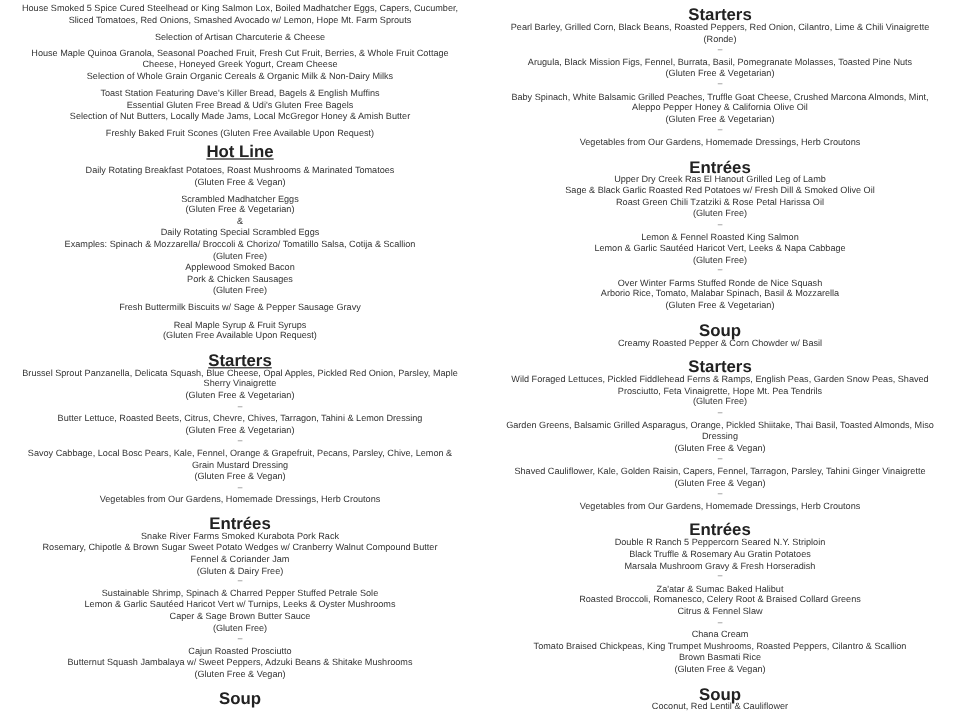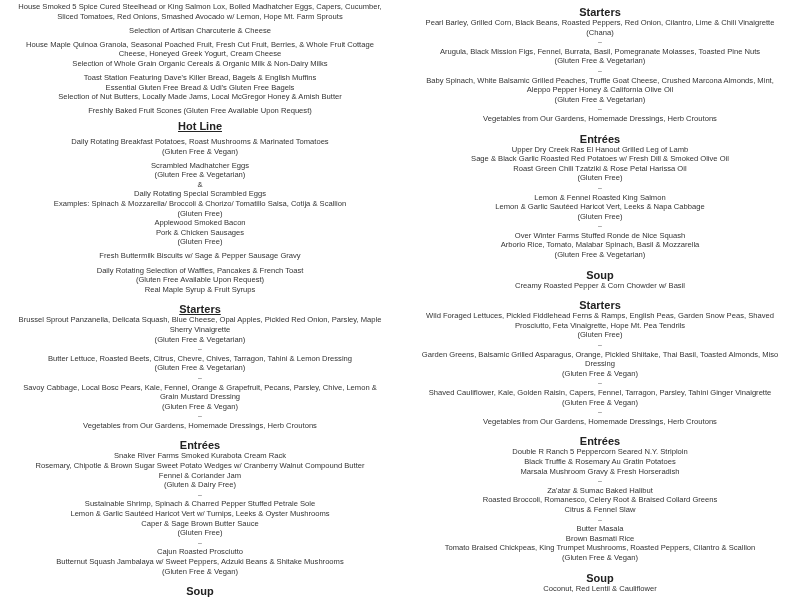--- a/index.html
+++ b/index.html
@@ -11,21 +11,21 @@
     position: absolute; top: 0; width: 400px; text-align: center;
     font-size: 7.6px; line-height: 9.6px;
   }
   .col-left { left: 0; }
   .col-right { left: 400px; }
   .line { display: block; white-space: nowrap; }
   .wrap { white-space: normal; padding: 0 14px; }
   .gap { height: 4.5px; }
   .gap-lg { height: 9px; }
   .dash { display: block; height: 9.6px; line-height: 9.6px; color: #666666; font-size: 7px; }
-  .head { display: block; font-size: 11px; line-height: 12px; font-weight: bold; color: #222222; }
+  .head { display: block; font-size: 14px; line-height: 12px; font-weight: bold; color: #222222; }
   .head-u { text-decoration: underline; }
 </style>
 </head>
 <body>
 
 <div class="col col-left">
   <div style="height:2px"></div>
   <span class="line">House Smoked 5 Spice Cured Steelhead or King Salmon Lox, Boiled Madhatcher Eggs, Capers, Cucumber,</span>
   <span class="line">Sliced Tomatoes, Red Onions, Smashed Avocado w/ Lemon, Hope Mt. Farm Sprouts</span>
   <div class="gap"></div>
@@ -52,61 +52,60 @@
   <span class="line">&amp;</span>
   <span class="line">Daily Rotating Special Scrambled Eggs</span>
   <span class="line">Examples: Spinach &amp; Mozzarella/ Broccoli &amp; Chorizo/ Tomatillo Salsa, Cotija &amp; Scallion</span>
   <span class="line">(Gluten Free)</span>
   <span class="line">Applewood Smoked Bacon</span>
   <span class="line">Pork &amp; Chicken Sausages</span>
   <span class="line">(Gluten Free)</span>
   <div class="gap"></div>
   <span class="line">Fresh Buttermilk Biscuits w/ Sage &amp; Pepper Sausage Gravy</span>
   <div class="gap"></div>
-  <span class="line">Daily Rotating Selection of Waffles, Pancakes &amp; French Toast</span>
+  <span class="line">Real Maple Syrup &amp; Fruit Syrups</span>
   <span class="line">(Gluten Free Available Upon Request)</span>
-  <span class="line">Real Maple Syrup &amp; Fruit Syrups</span>
   <div class="gap-lg"></div>
 
   <span class="head head-u">Starters</span>
   <span class="line wrap">Brussel Sprout Panzanella, Delicata Squash, Blue Cheese, Opal Apples, Pickled Red Onion, Parsley, Maple Sherry Vinaigrette</span>
   <span class="line">(Gluten Free &amp; Vegetarian)</span>
   <span class="dash">–</span>
   <span class="line">Butter Lettuce, Roasted Beets, Citrus, Chevre, Chives, Tarragon, Tahini &amp; Lemon Dressing</span>
   <span class="line">(Gluten Free &amp; Vegetarian)</span>
   <span class="dash">–</span>
   <span class="line wrap">Savoy Cabbage, Local Bosc Pears, Kale, Fennel, Orange &amp; Grapefruit, Pecans, Parsley, Chive, Lemon &amp; Grain Mustard Dressing</span>
   <span class="line">(Gluten Free &amp; Vegan)</span>
   <span class="dash">–</span>
   <span class="line">Vegetables from Our Gardens, Homemade Dressings, Herb Croutons</span>
   <div class="gap-lg"></div>
 
   <span class="head">Entrées</span>
-  <span class="line">Snake River Farms Smoked Kurabota Cream Rack</span>
+  <span class="line">Snake River Farms Smoked Kurabota Pork Rack</span>
   <span class="line">Rosemary, Chipotle &amp; Brown Sugar Sweet Potato Wedges w/ Cranberry Walnut Compound Butter</span>
   <span class="line">Fennel &amp; Coriander Jam</span>
   <span class="line">(Gluten &amp; Dairy Free)</span>
   <span class="dash">–</span>
   <span class="line">Sustainable Shrimp, Spinach &amp; Charred Pepper Stuffed Petrale Sole</span>
   <span class="line">Lemon &amp; Garlic Sautéed Haricot Vert w/ Turnips, Leeks &amp; Oyster Mushrooms</span>
   <span class="line">Caper &amp; Sage Brown Butter Sauce</span>
   <span class="line">(Gluten Free)</span>
   <span class="dash">–</span>
   <span class="line">Cajun Roasted Prosciutto</span>
   <span class="line">Butternut Squash Jambalaya w/ Sweet Peppers, Adzuki Beans &amp; Shitake Mushrooms</span>
   <span class="line">(Gluten Free &amp; Vegan)</span>
   <div class="gap-lg"></div>
   <span class="head">Soup</span>
 </div>
 
 <div class="col col-right">
   <div style="height:6px"></div>
   <span class="head">Starters</span>
   <span class="line">Pearl Barley, Grilled Corn, Black Beans, Roasted Peppers, Red Onion, Cilantro, Lime &amp; Chili Vinaigrette</span>
-  <span class="line">(Chana)</span>
+  <span class="line">(Ronde)</span>
   <span class="dash">–</span>
   <span class="line">Arugula, Black Mission Figs, Fennel, Burrata, Basil, Pomegranate Molasses, Toasted Pine Nuts</span>
   <span class="line">(Gluten Free &amp; Vegetarian)</span>
   <span class="dash">–</span>
   <span class="line wrap">Baby Spinach, White Balsamic Grilled Peaches, Truffle Goat Cheese, Crushed Marcona Almonds, Mint, Aleppo Pepper Honey &amp; California Olive Oil</span>
   <span class="line">(Gluten Free &amp; Vegetarian)</span>
   <span class="dash">–</span>
   <span class="line">Vegetables from Our Gardens, Homemade Dressings, Herb Croutons</span>
   <div class="gap-lg"></div>
 
@@ -144,21 +143,21 @@
 
   <span class="head">Entrées</span>
   <span class="line">Double R Ranch 5 Peppercorn Seared N.Y. Striploin</span>
   <span class="line">Black Truffle &amp; Rosemary Au Gratin Potatoes</span>
   <span class="line">Marsala Mushroom Gravy &amp; Fresh Horseradish</span>
   <span class="dash">–</span>
   <span class="line">Za'atar &amp; Sumac Baked Halibut</span>
   <span class="line">Roasted Broccoli, Romanesco, Celery Root &amp; Braised Collard Greens</span>
   <span class="line">Citrus &amp; Fennel Slaw</span>
   <span class="dash">–</span>
-  <span class="line">Butter Masala</span>
+  <span class="line">Chana Cream</span>
+  <span class="line">Tomato Braised Chickpeas, King Trumpet Mushrooms, Roasted Peppers, Cilantro &amp; Scallion</span>
   <span class="line">Brown Basmati Rice</span>
-  <span class="line">Tomato Braised Chickpeas, King Trumpet Mushrooms, Roasted Peppers, Cilantro &amp; Scallion</span>
   <span class="line">(Gluten Free &amp; Vegan)</span>
   <div class="gap-lg"></div>
 
   <span class="head">Soup</span>
   <span class="line">Coconut, Red Lentil &amp; Cauliflower</span>
 </div>
 
 </body></html>

